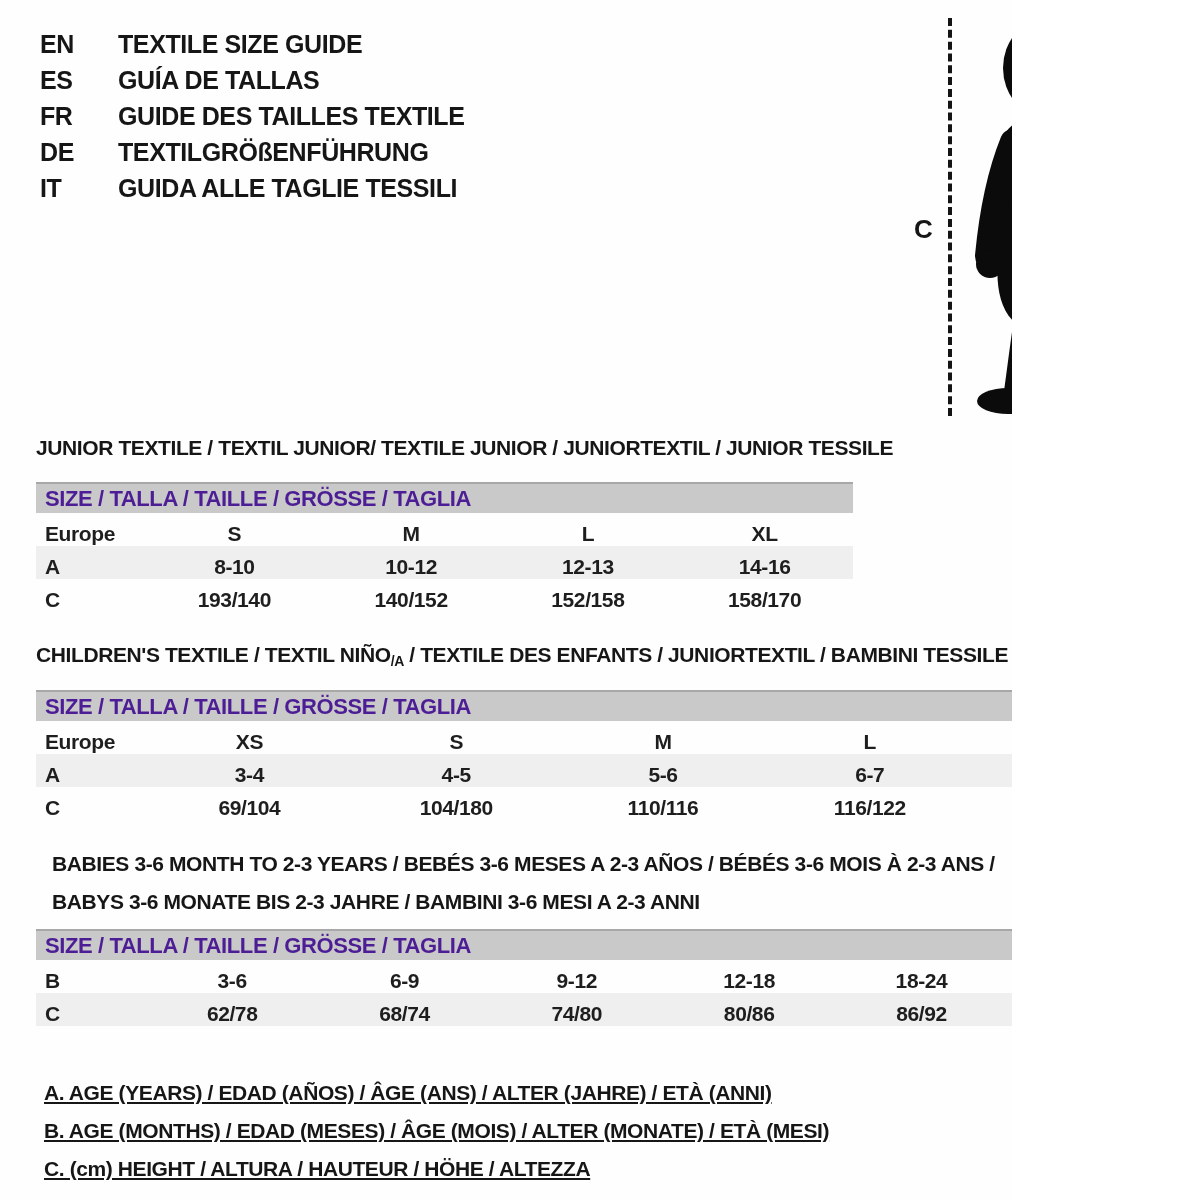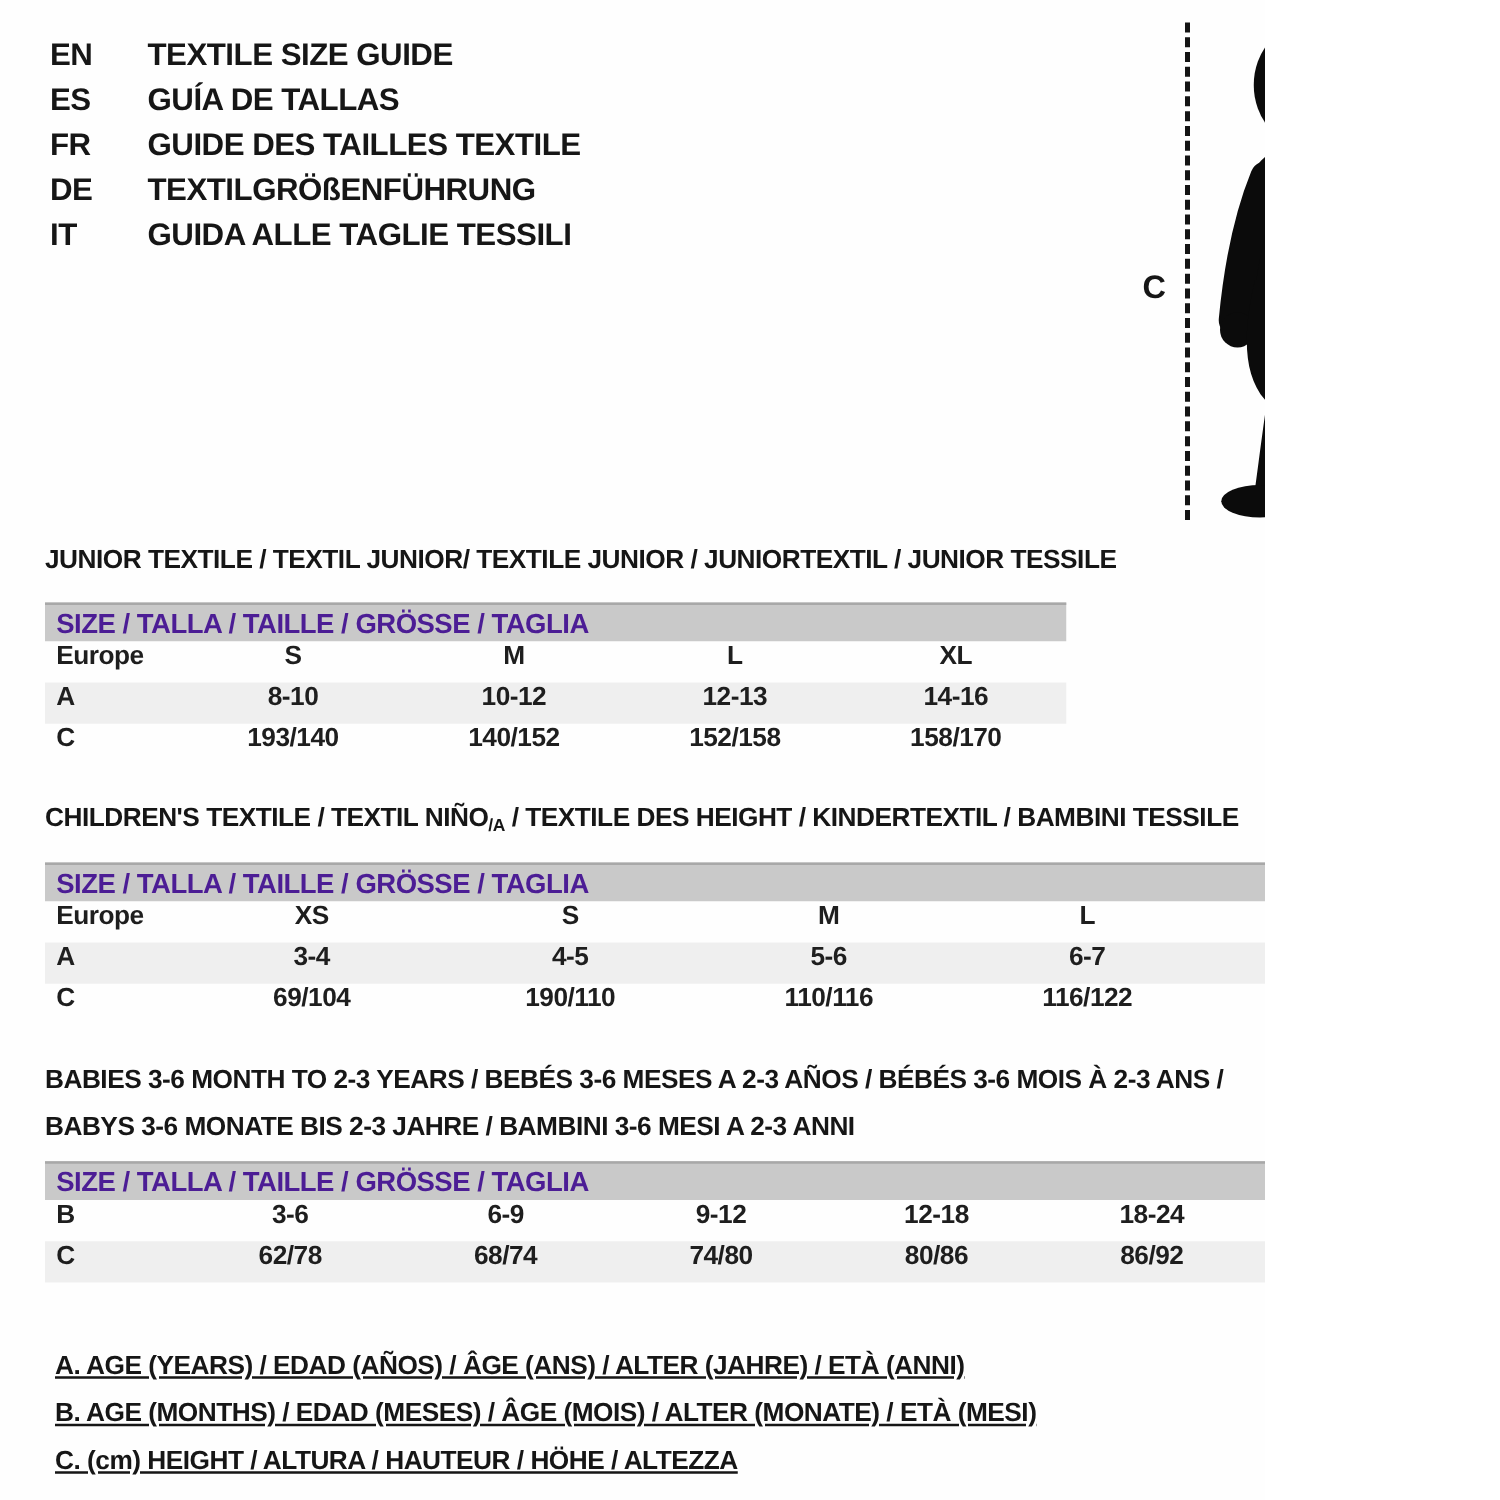--- a/index.html
+++ b/index.html
@@ -18,28 +18,28 @@
 
   
   .measure-line { position:absolute; left:948px; top:18px; height:398px; width:0;
     border-left:4px dashed #141414; }
   .measure-label { position:absolute; left:914px; top:214px; font-size:26px; font-weight:bold; }
   .silhouette { position:absolute; left:968px; top:14px; }
 
   
   .sec-title { position:absolute; left:36px; font-size:21px; font-weight:bold; white-space:nowrap; }
   .sub { font-size:14px; vertical-align:-4px; }
-  .two-line { line-height:38px; }
+  .two-line { line-height:38px;margin-left:16px; }
 
   
   .stable { position:absolute; left:36px; }
   .size-bar { height:31px; background:#c9c9c9; border-top:2px solid #a8a8a8;
     display:flex; align-items:center; padding:0 9px; font-size:22px; font-weight:bold; color:#4c1d95;
     white-space:nowrap; }
-  .trow { display:flex; height:33px; align-items:flex-start; font-size:21px; font-weight:bold; color:#1e1e1e; }
+  .trow { display:flex; height:33px; align-items:flex-end; font-size:21px; font-weight:bold; color:#1e1e1e; }
   .trow.alt { background:#efefef; }
   .trow .lbl { width:110px; padding-left:9px; }
   .trow .val { flex:1; text-align:center; }
 
   
   .footnotes { position:absolute; left:44px; top:1074px; }
   .footnote { height:38px; display:flex; align-items:center; font-size:21px; font-weight:bold; white-space:nowrap;text-decoration:underline; }
 </style>
 </head>
 <body>
@@ -110,21 +110,21 @@
     <div class="trow">
       <span class="lbl">C</span>
       <span class="val">193/140</span>
       <span class="val">140/152</span>
       <span class="val">152/158</span>
       <span class="val">158/170</span>
     </div>
   </div>
 
   <div class="sec-title" style="top:643px;">
-    <span>CHILDREN'S TEXTILE / TEXTIL NIÑO</span><span class="sub">/A</span><span> / TEXTILE DES HEIGHT / KINDERTEXTIL / BAMBINI TESSILE</span>
+    <span>CHILDREN'S TEXTILE / TEXTIL NIÑO</span><span class="sub">/A</span><span> / TEXTILE DES ENFANTS / JUNIORTEXTIL / BAMBINI TESSILE</span>
   </div>
   <div class="stable" style="top:690px; width:1144px;">
     <div class="size-bar">SIZE / TALLA / TAILLE / GRÖSSE / TAGLIA</div>
     <div class="trow">
       <span class="lbl">Europe</span>
       <span class="val">XS</span>
       <span class="val">S</span>
       <span class="val">M</span>
       <span class="val">L</span>
       <span class="val">XL</span>
@@ -133,21 +133,21 @@
       <span class="lbl">A</span>
       <span class="val">3-4</span>
       <span class="val">4-5</span>
       <span class="val">5-6</span>
       <span class="val">6-7</span>
       <span class="val">7-8</span>
     </div>
     <div class="trow">
       <span class="lbl">C</span>
       <span class="val">69/104</span>
-      <span class="val">190/110</span>
+      <span class="val">104/180</span>
       <span class="val">110/116</span>
       <span class="val">116/122</span>
       <span class="val">122/128</span>
     </div>
   </div>
 
   <div class="sec-title two-line" style="top:845px;">
     <div>BABIES 3-6 MONTH TO 2-3 YEARS / BEBÉS 3-6 MESES A 2-3 AÑOS / BÉBÉS 3-6 MOIS À 2-3 ANS /</div>
     <div>BABYS 3-6 MONATE BIS 2-3 JAHRE / BAMBINI 3-6 MESI A 2-3 ANNI</div>
   </div>

